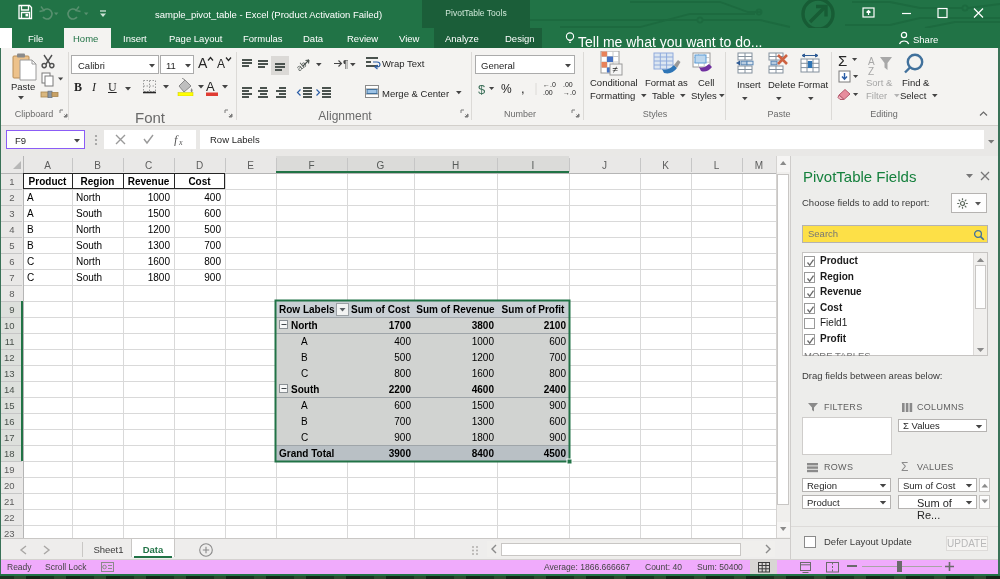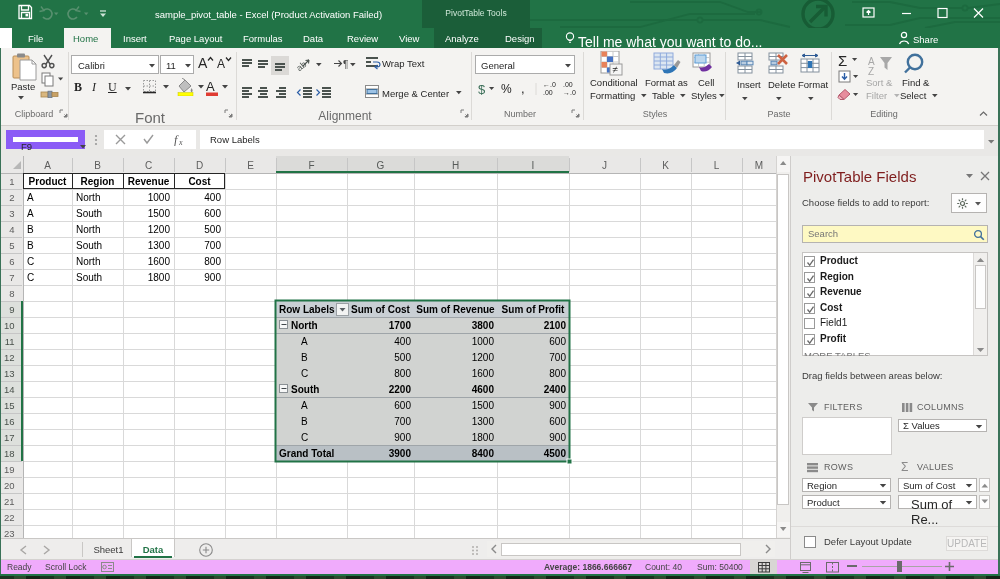--- a/index.html
+++ b/index.html
@@ -399,21 +399,21 @@
       <circle cx="11" cy="9" r="7.2"></circle>
       <path d="M6,14.5 L1,19.5"></path>
     </g>
     <text x="66" y="35" font-size="9.5" fill="#262626">Find &amp;</text>
     <text x="64" y="48" font-size="9.5" fill="#262626">Select</text>
     <path d="M96,43 l2.8,3.2 l2.8,-3.2 z" fill="#444"></path>
   </svg>
 </div>
 
 <div class="abs" style="left:0;top:126px;width:1000px;height:30px;background:#e9e8e6;">
-  <div class="abs" style="left:6px;top:4px;width:79px;height:19px;background:#fff;border:7px solid #8b5cf6;">
+  <div class="abs" style="left:6px;top:4px;width:79px;height:19px;background:#fff;border:1px solid #8b5cf6;">
     <div class="abs" style="left:8px;top:4px;font-size:9.5px;color:#262626;">F9</div>
     <svg class="abs" style="left:66px;top:7px" width="8" height="6">
         <path d="M1,1 l3,3.4 l3,-3.4 z" fill="#444"></path>
       </svg>
   </div>
   <svg class="abs" style="left:94px;top:8px" width="6" height="14">
       <g fill="#9a9a9a">
         <circle cx="2" cy="2" r="1.1"></circle>
         <circle cx="2" cy="6" r="1.1"></circle>
         <circle cx="2" cy="10" r="1.1"></circle>
@@ -690,40 +690,40 @@
       <path d="M7,1 L3,5 L7,9" fill="none" stroke="#8a8a8a" stroke-width="1.4"></path>
     </svg>
   <div class="abs" style="left:501px;top:3.5px;width:240px;height:13px;background:#ffffff;border:1px solid #c8c6c4;"></div>
   <svg class="abs" style="left:763px;top:5px" width="10" height="10">
       <path d="M3,1 L7,5 L3,9" fill="none" stroke="#8a8a8a" stroke-width="1.4"></path>
     </svg>
 </div>
 
 <div class="abs" id="panel" style="left:790px;top:156px;width:210px;height:403px;background:#ededeb;border-left:1px solid #cfcdcb;">
 
-  <div class="abs" style="left:12px;top:12px;font-size:15px;color:#7f1d1d;">PivotTable Fields</div>
+  <div class="abs" style="left:12px;top:12px;font-size:15px;color:#15803d;">PivotTable Fields</div>
   <svg class="abs" style="left:174px;top:17px" width="10" height="7">
       <path d="M1,1 l3.5,4 l3.5,-4 z" fill="#777"></path>
     </svg>
   <svg class="abs" style="left:189px;top:15px" width="10" height="10">
       <path d="M1,1 l8,8 M9,1 l-8,8" stroke="#777" stroke-width="1.3"></path>
     </svg>
   <div class="abs" style="left:11px;top:41px;font-size:9.5px;color:#3a3a3a;">Choose fields to add to report:</div>
   <div class="abs" style="left:160px;top:37px;width:36px;height:20px;background:#fdfdfd;border:1px solid #b5b3b1;">
     <svg class="abs" style="left:4px;top:3px" width="13" height="13" viewBox="0 0 13 13">
       <g fill="none" stroke="#5f6a5f" stroke-width="1.2">
         <circle cx="6.5" cy="6.5" r="2"></circle>
         <path d="M6.5,1.2 v2 M6.5,9.8 v2 M1.2,6.5 h2 M9.8,6.5 h2 M2.7,2.7 l1.4,1.4 M8.9,8.9 l1.4,1.4 M2.7,10.3 l1.4,-1.4 M8.9,4.1 l1.4,-1.4"></path>
       </g>
     </svg>
     <svg class="abs" style="left:22px;top:7px" width="9" height="7">
         <path d="M1,1 l3,3.6 l3,-3.6 z" fill="#555"></path>
       </svg>
   </div>
-  <div class="abs" style="left:11px;top:69px;width:186px;height:18px;background:#fef9c3;border:1px solid #b5b3b1;">
+  <div class="abs" style="left:11px;top:69px;width:186px;height:18px;background:#fde047;border:1px solid #b5b3b1;">
     <div class="abs" style="left:5px;top:2px;font-size:9.5px;color:#767676;">Search</div>
     <svg class="abs" style="left:170px;top:3px" width="12" height="12" viewBox="0 0 12 12">
       <circle cx="5" cy="5" r="3.4" fill="none" stroke="#41719c" stroke-width="1.3"></circle>
       <path d="M7.6,7.6 L10.8,10.8" stroke="#41719c" stroke-width="1.6"></path>
     </svg>
   </div>
 
   <div class="abs" style="left:11px;top:96px;width:186px;height:104px;background:#fff;border:1px solid #c6c4c2;overflow:hidden;">
     <div class="abs" style="left:0;top:0;width:170px;height:104px;font-size:10px;color:#1a1a1a;"></div>
   </div>
@@ -830,21 +830,21 @@
       </svg>
   </div>
 
   <div class="abs" style="left:107px;top:322px;width:79px;height:14px;background:#fff;border:1px solid #b5b3b1;">
     <div class="abs" style="left:4px;top:1px;font-size:9.5px;color:#262626;">Sum of Cost</div>
     <svg class="abs" style="left:66px;top:4px" width="9" height="6">
         <path d="M0.8,1 l3.2,3.6 l3.2,-3.6 z" fill="#444"></path>
       </svg>
   </div>
   <div class="abs" style="left:107px;top:339px;width:79px;height:14px;background:#fff;border:1px solid #b5b3b1;">
-    <div class="abs" style="left:12px;top:1px;font-size:13px;color:#262626;">Sum of Re...</div>
+    <div class="abs" style="left:18px;top:1px;font-size:11px;color:#262626;">Sum of Re...</div>
     <svg class="abs" style="left:66px;top:4px" width="9" height="6">
         <path d="M0.8,1 l3.2,3.6 l3.2,-3.6 z" fill="#444"></path>
       </svg>
   </div>
 
   <div class="abs" style="left:188px;top:322px;width:11px;height:14px;background:#fdfdfd;border:1px solid #c8c6c4;"></div>
   <svg class="abs" style="left:190px;top:327px" width="8" height="5">
       <path d="M0.5,4.5 l3.3,-3.8 l3.3,3.8 z" fill="#8a8a8a"></path>
     </svg>
   <div class="abs" style="left:188px;top:339px;width:11px;height:14px;background:#fdfdfd;border:1px solid #c8c6c4;"></div>
@@ -859,21 +859,21 @@
 </div>
 
 <div class="abs" style="left:0;top:559px;width:1000px;height:15px;background:#f0abfc;border-top:1px solid #d4d2d0;font-size:8.5px;color:#444;">
   <div class="abs" style="left:7px;top:2px;">Ready</div>
   <div class="abs" style="left:45px;top:2px;">Scroll Lock</div>
   <svg class="abs" style="left:101px;top:2px" width="13" height="11" viewBox="0 0 13 11">
     <rect x="0.5" y="0.5" width="12" height="9" fill="none" stroke="#8a8a8a"></rect>
     <circle cx="3.5" cy="5" r="1.8" fill="none" stroke="#8a8a8a"></circle>
     <path d="M7,3.5 h4 M7,6.5 h4" stroke="#8a8a8a"></path>
   </svg>
-  <div class="abs" style="left:544px;top:2px;font-weight:bold;">Average: 1866.666667</div>
+  <div class="abs" style="left:544px;top:2px;">Average: 1866.666667</div>
   <div class="abs" style="left:645px;top:2px;">Count: 40</div>
   <div class="abs" style="left:697px;top:2px;">Sum: 50400</div>
 
   <div class="abs" style="left:750px;top:0;width:27px;height:14px;background:#d8d6d4;"></div>
   <svg class="abs" style="left:758px;top:2px" width="12" height="11" viewBox="0 0 12 11">
     <g stroke="#3a3a3a" fill="none">
         <rect x="0.5" y="0.5" width="11" height="9.5"></rect>
         <path d="M0.5,3.5 h11 M0.5,6.8 h11 M4.2,0.5 v9.5 M7.9,0.5 v9.5"></path>
       </g>
   </svg>

